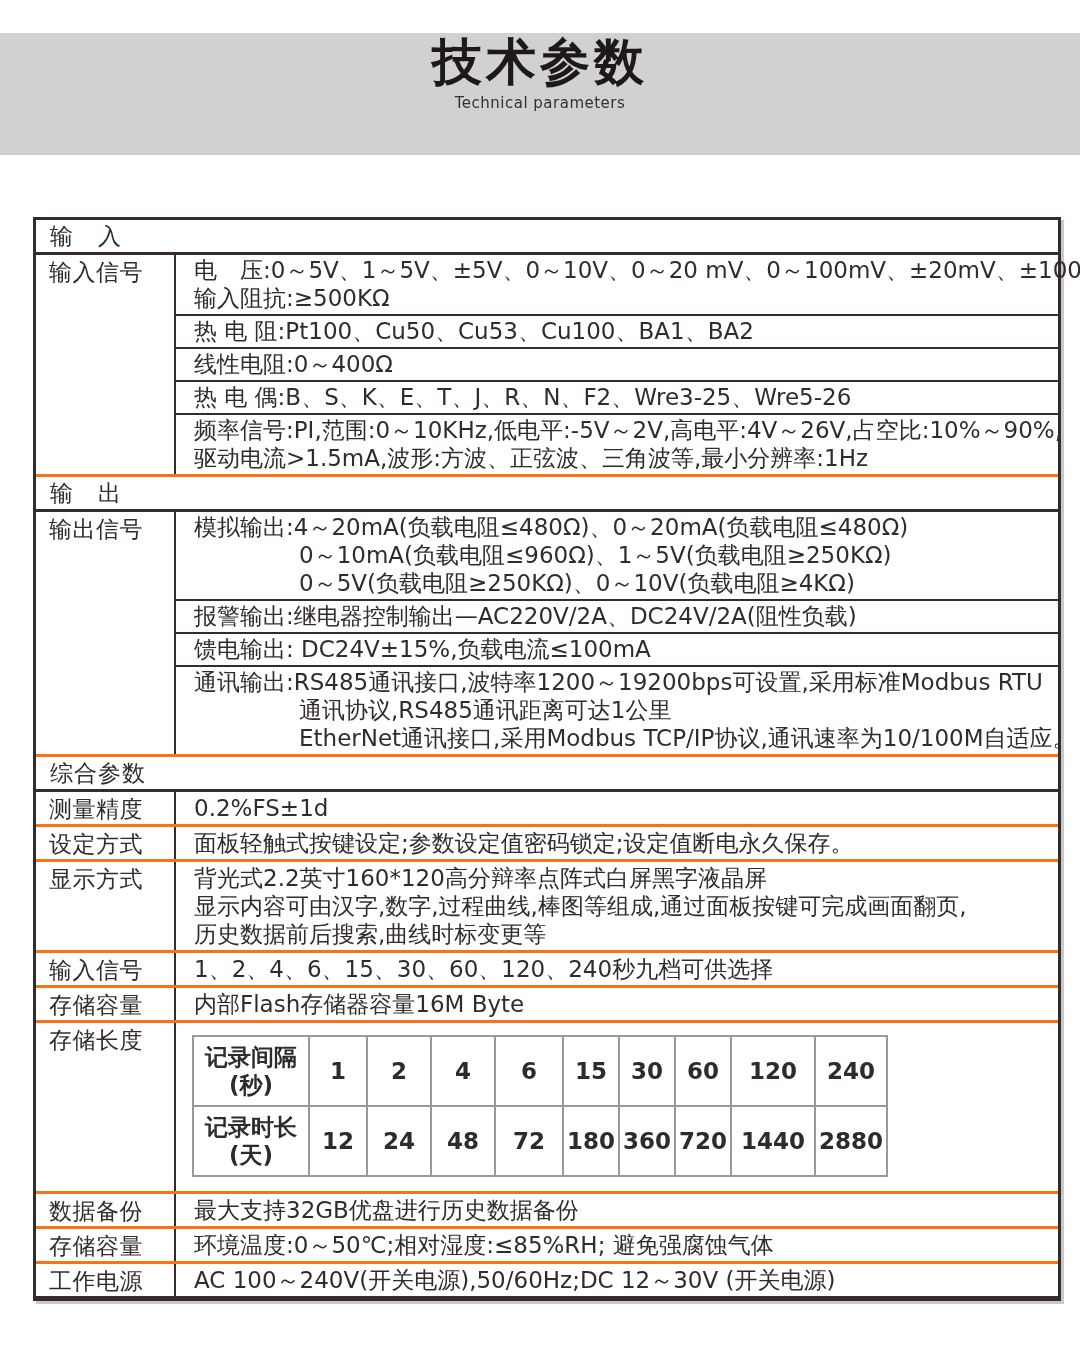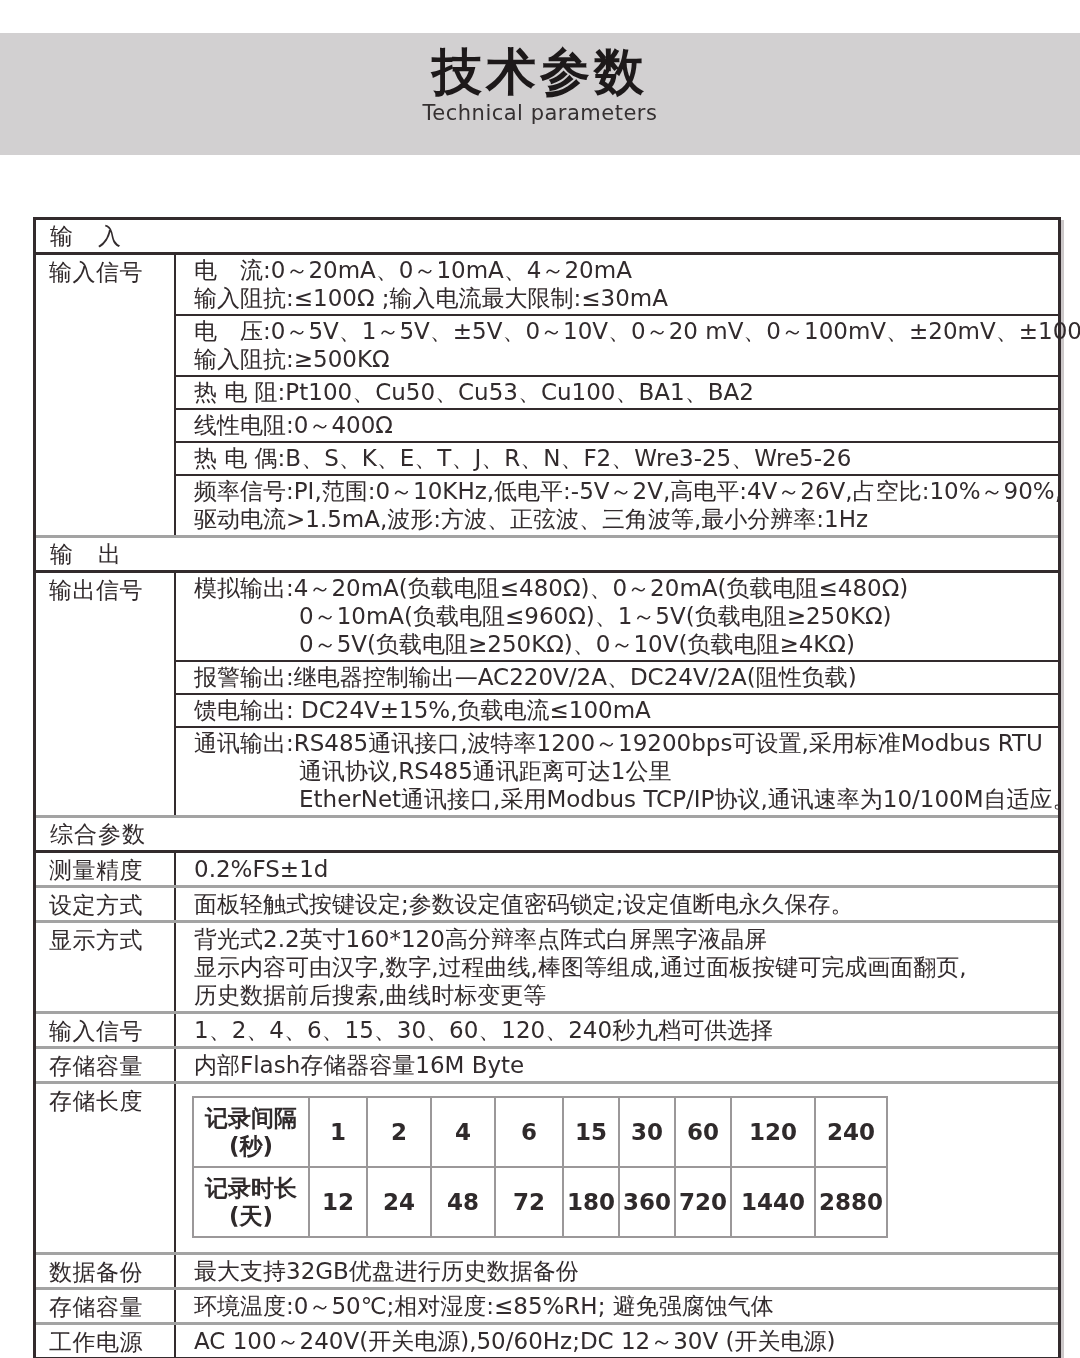--- a/index.html
+++ b/index.html
@@ -6,43 +6,43 @@
   html, body { background: #ffffff; }
   body {
     width: 1080px; min-height: 1358px;
     font-family: "DejaVu Sans", "Liberation Sans", sans-serif;
     color: #322b2d;
   }
   
   .banner {
     margin-top: 33px; height: 122px;
     background: #d2d0d1;
-    text-align: center; padding-top: 10px;
+    text-align: center; 
   }
   .title {
     font-size: 50px; line-height: 58px; font-weight: 900;
     letter-spacing: 4px; color: #1d191a;
   }
   .subtitle {
-    font-size: 21px; line-height: 24px; color: #353031;
+    font-size: 15px; line-height: 24px; color: #353031;
     letter-spacing: 0.5px;
   }
   
   .spec-table {
     margin: 62px 0 0 33px; width: 1028px;
     border: 3px solid #332b2d; border-bottom-width: 5px;
     box-shadow: 3px 3px 0 #ccc8c9;
     font-size: 23px; line-height: 28px; font-weight: 500;
   }
   .sec-row {
     padding: 2px 0 2px 14px;
     border-bottom: 3px solid #332b2d;
     letter-spacing: 1px;
   }
-  .row { display: flex; border-bottom: 3px solid #a3a3a3; }
+  .row { display: flex; border-bottom: 3px solid #f97316; }
   .spec-table > :last-child { border-bottom: none; }
   .label {
     flex: 0 0 140px;
     padding: 3px 0 0 13px;
     border-right: 2px solid #332b2d;
     letter-spacing: 0.5px;
   }
   .content { flex: 1; min-width: 0; }
   .sub { padding: 1px 0 2px 18px; border-bottom: 2px solid #332b2d; }
   .sub:last-child { border-bottom: none; }
@@ -71,24 +71,20 @@
     <div class="subtitle">Technical parameters</div>
   </header>
 
   <div class="spec-table">
 
     <div class="sec-row">输　入</div>
 
     <div class="row">
       <div class="label">输入信号</div>
       <div class="content">
-        <div class="sub">
-          <div class="line">电　流:0～20mA、0～10mA、4～20mA</div>
-          <div class="line">输入阻抗:≤100Ω ;输入电流最大限制:≤30mA</div>
-        </div>
         <div class="sub">
           <div class="line">电　压:0～5V、1～5V、±5V、0～10V、0～20 mV、0～100mV、±20mV、±100mV</div>
           <div class="line">输入阻抗:≥500KΩ</div>
         </div>
         <div class="sub">
           <div class="line">热 电 阻:Pt100、Cu50、Cu53、Cu100、BA1、BA2</div>
         </div>
         <div class="sub">
           <div class="line">线性电阻:0～400Ω</div>
         </div>

